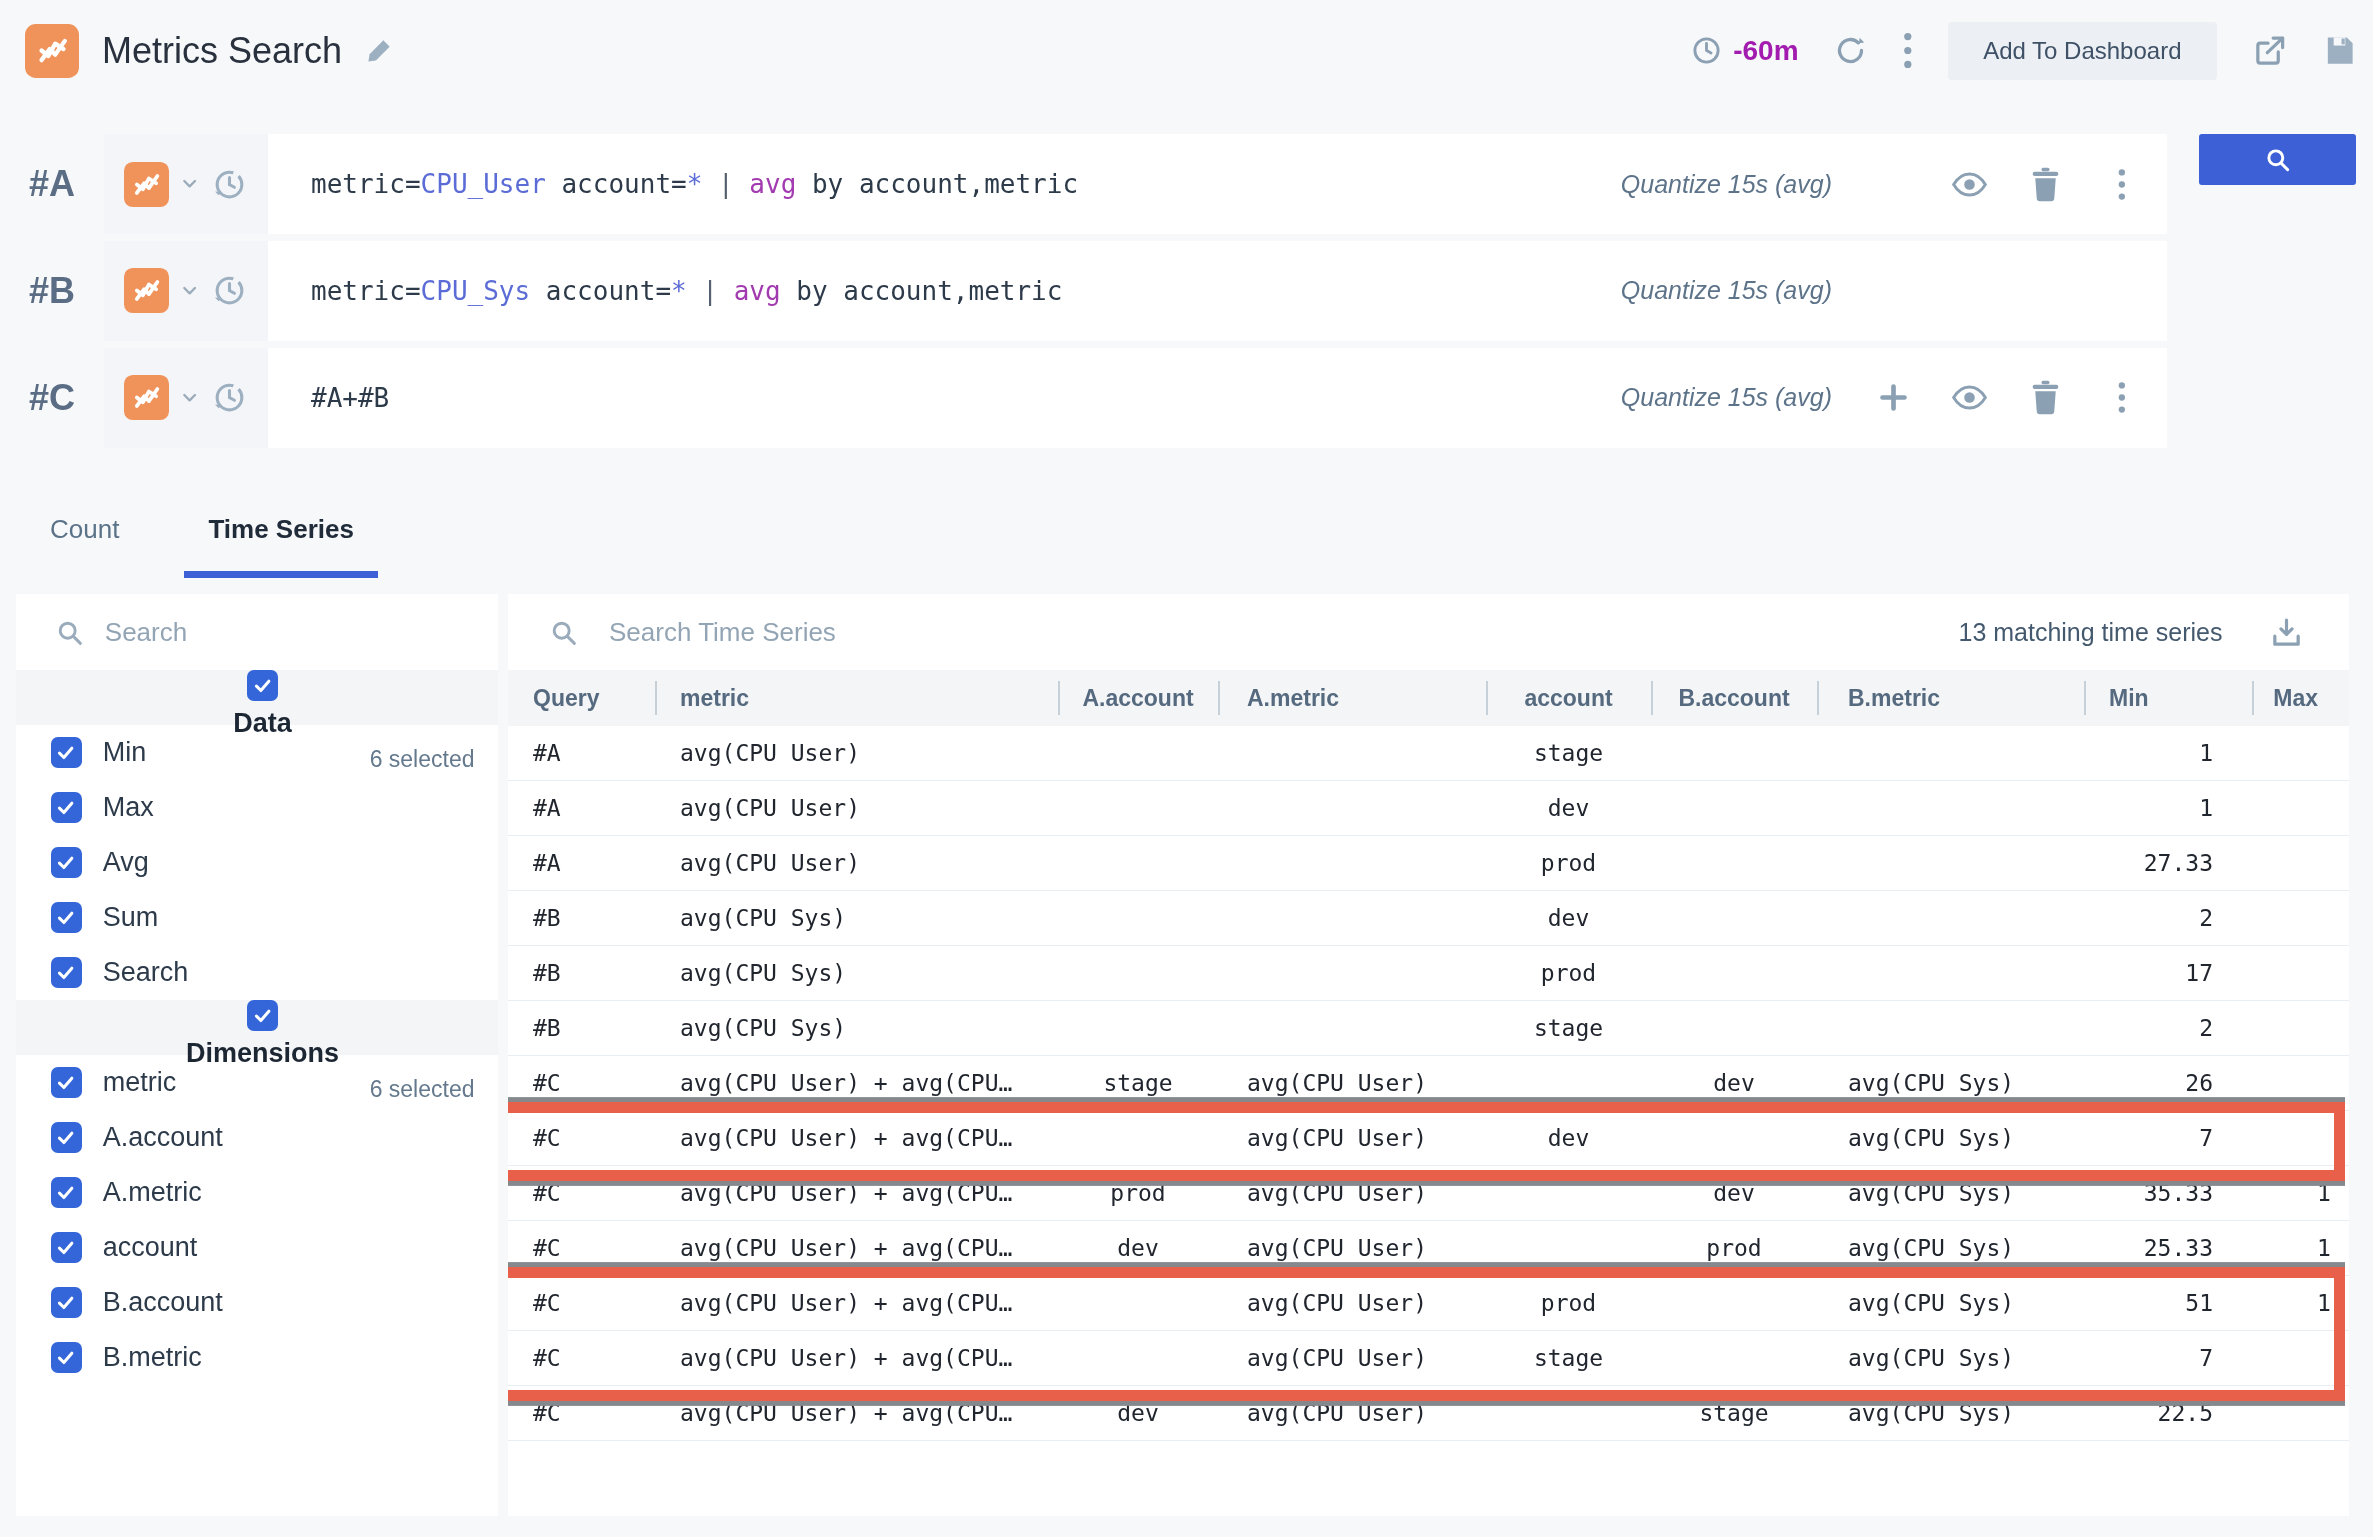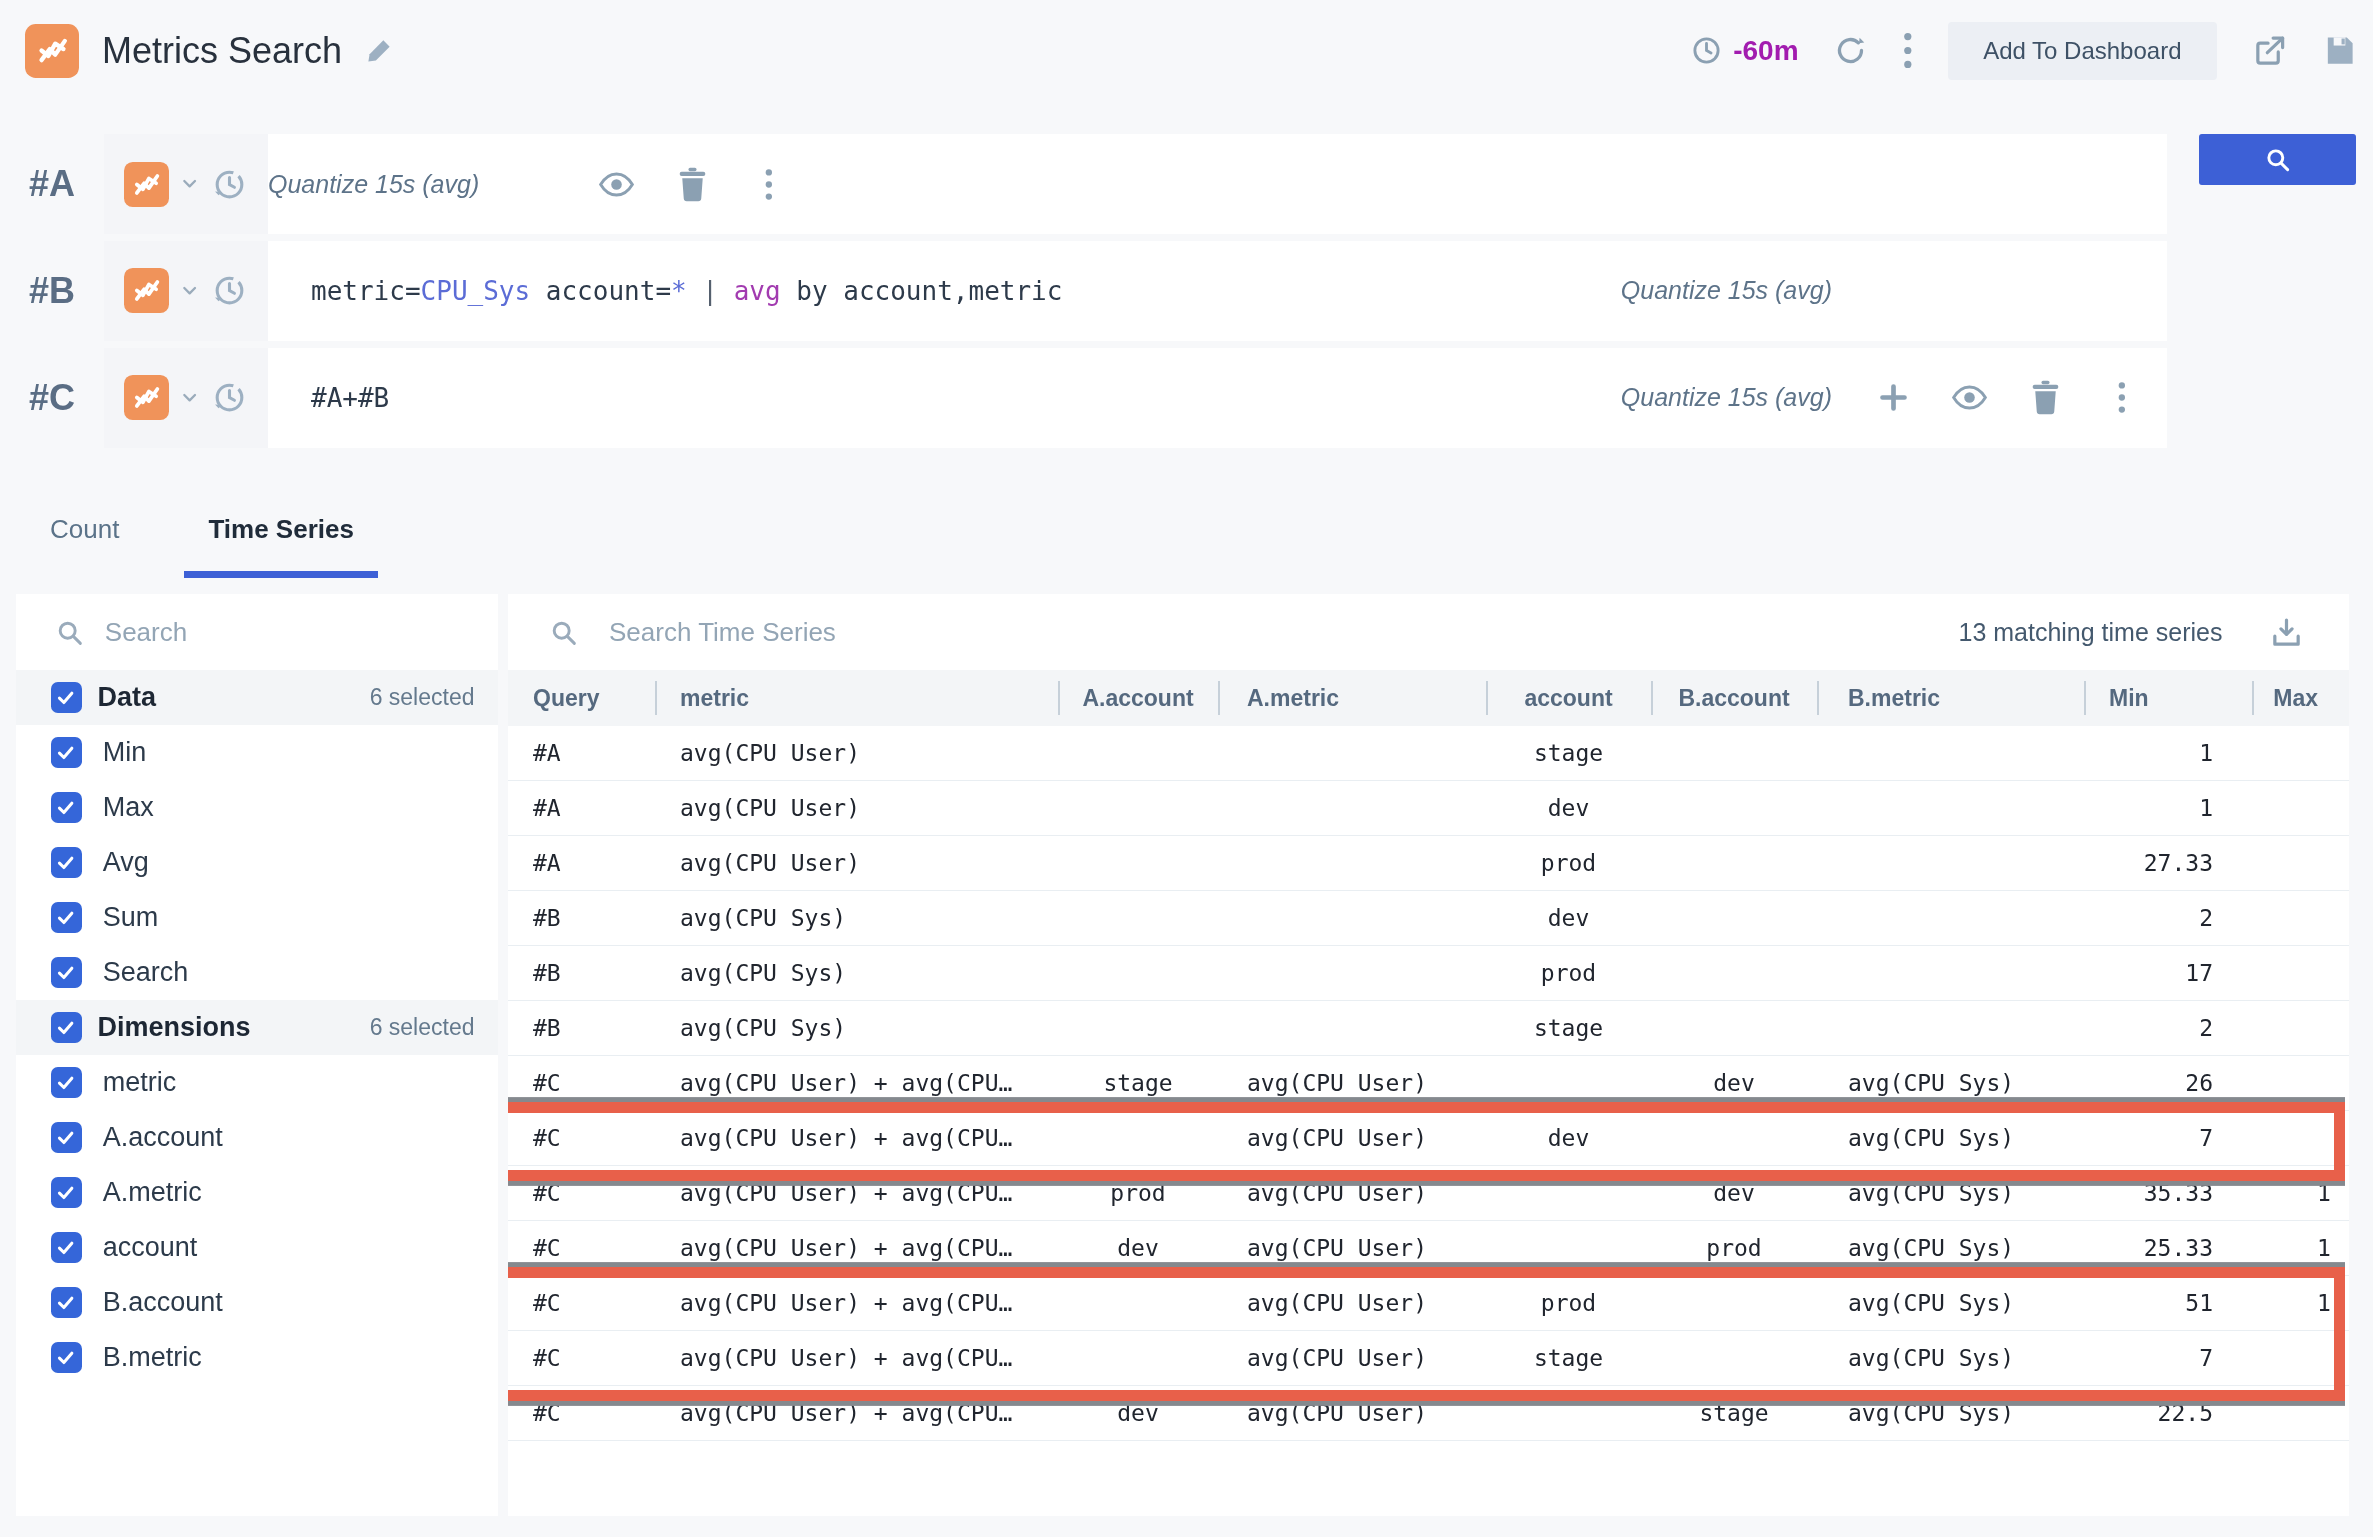--- a/index.html
+++ b/index.html
@@ -38,21 +38,21 @@
   .tabs { position:absolute; left:50px; top:514px; display:flex; gap:89px; }
   .tab { font-size:26px; color:#5b7389; position:relative; padding-bottom:33px; cursor:default; }
   .tab.active { color:#202c3a; font-weight:700; }
   .tab.active::after { content:""; position:absolute; left:-24px; right:-24px; bottom:0; height:6.8px; background:#3d60d6; }
 
   
   .sidebar { position:absolute; left:15.5px; top:594px; width:482px; height:922px; background:#fff; }
   .side-search { height:76px; display:flex; align-items:center; gap:21.3px; padding-left:39px; }
   .side-search input { border:none; outline:none; font-size:26px; color:#2c3a4a; width:320px; font-family:inherit; background:transparent; }
   .side-search input::placeholder { color:#93a5b5; }
-  .sec-header { height:55px; background:#f3f5f7; display:flex; align-items:center; gap:16px; padding:0 23px 0 35px; }
+  .sec-header { height:55px; background:#f3f5f7; display:flex; align-items:center; gap:7px; padding:0 23px 0 35px;flex-direction:column; }
   .sec-title { font-size:27px; font-weight:700; color:#1d2734; }
   .sec-count { margin-left:auto; font-size:23px; color:#64798d; }
   .side-item { height:55px; display:flex; align-items:center; gap:21.3px; padding-left:35px; }
   .side-item .lbl { font-size:27px; color:#2c3a4a; }
   .cb { width:31px; height:31px; border-radius:6.8px; background:#3566d9; display:flex; align-items:center; justify-content:center; color:#fff; flex:none; }
 
   
   .table-panel { position:absolute; left:508px; top:594px; width:1841px; height:922px; background:#fff; overflow:hidden; }
   .ts-search { height:76px; display:flex; align-items:center; gap:31px; padding:0 45px 0 41px; }
   .ts-search input { border:none; outline:none; font-size:26px; color:#2c3a4a; flex:1; font-family:inherit; background:transparent; }
@@ -162,20 +162,21 @@
             </svg>
           </span>
           <span class="icon">
             <svg width="37" height="37" viewBox="0 0 24 24" fill="none" stroke="#9db0c2" stroke-width="2">
               <circle cx="12" cy="12" r="8" stroke-dasharray="40 4"></circle>
               <path d="M12 7.5V12l3.2 1.8" stroke-linecap="round"></path>
               <polyline points="2.6,16.5 4.9,19 7.2,16.8" fill="#9db0c2" stroke="none"></polyline>
             </svg>
           </span>
         </div>
+        <div class="q-text"><span>metric=</span><span class="seg-blue">CPU_User</span><span> account=</span><span class="seg-blue">*</span><span class="seg-pipe"> | </span><span class="seg-purple">avg</span><span> by account,metric</span></div>
         <span class="q-quantize">Quantize 15s (avg)</span>
         <div class="q-actions">
           <span class="act hidden">
             <svg width="33" height="33" viewBox="0 0 24 24" fill="none" stroke="currentColor" stroke-width="3.4" stroke-linecap="round">
               <path d="M12 4v16M4 12h16"></path>
             </svg>
           </span>
           <span class="act">
             <svg width="37" height="29" viewBox="0 0 28 20" fill="none" stroke="currentColor" stroke-width="2.2">
               <path d="M2 10C5.2 4.6 9.4 2 14 2s8.8 2.6 12 8c-3.2 5.4-7.4 8-12 8S5.2 15.4 2 10z"></path>

